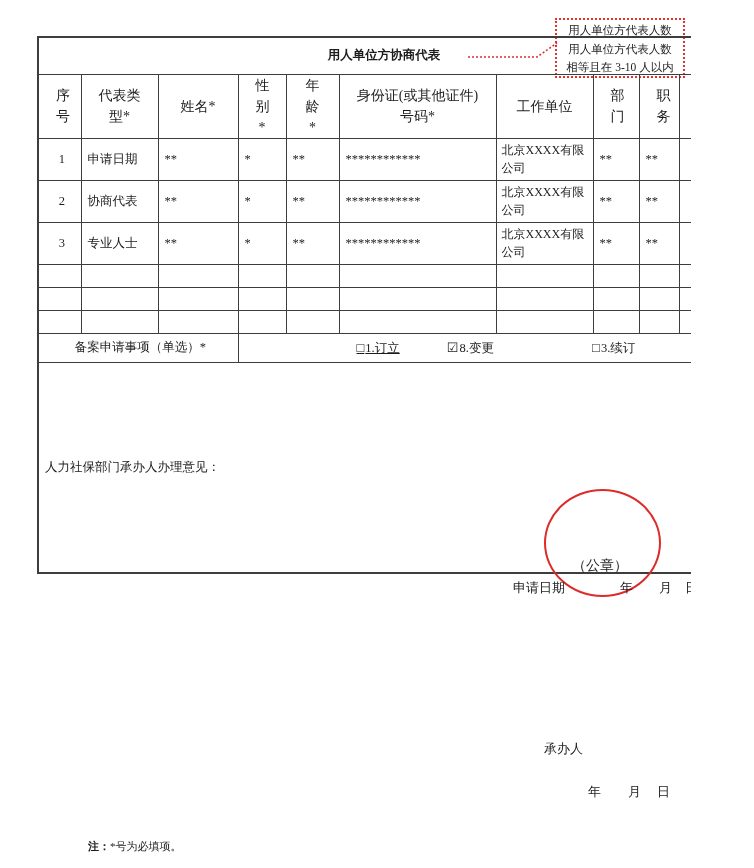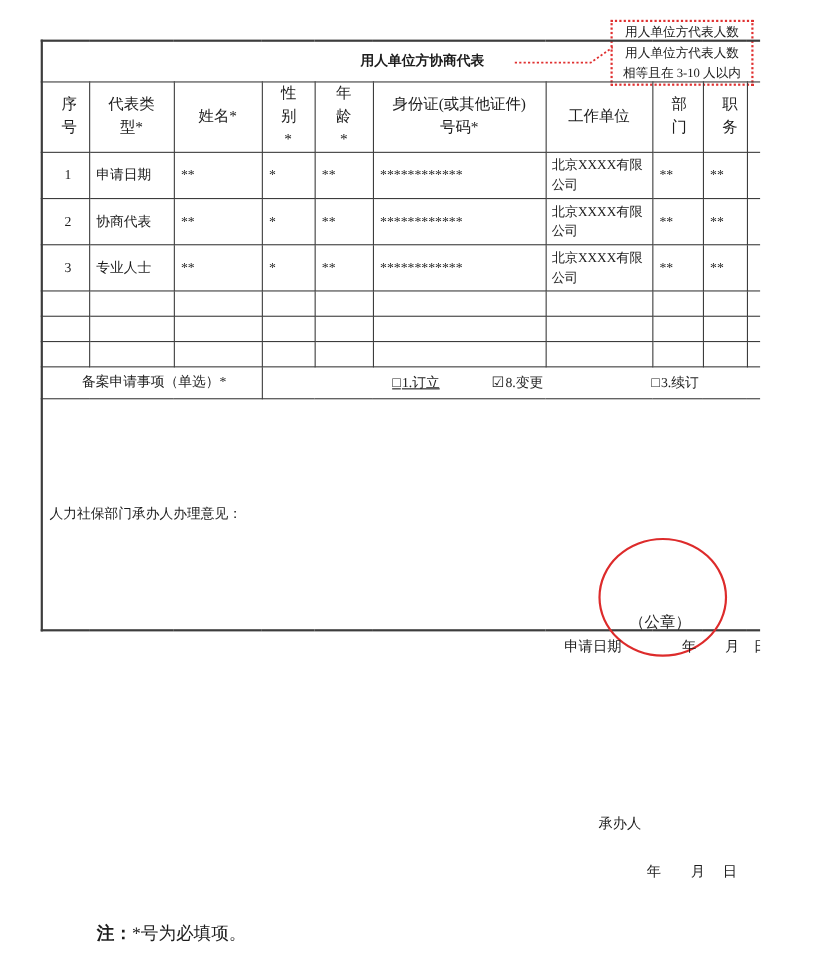--- a/index.html
+++ b/index.html
@@ -43,21 +43,21 @@
     position:absolute; left:544px; top:489px; width:117px; height:108px;
     border:2px solid #dd2b2b; border-radius:50%; box-sizing:border-box;
     background:transparent;
   }
   .seal-text{ position:absolute; left:572px; top:557px; font-size:14px; }
   .dateline{ position:absolute; font-size:13px; }
   .app-date-label{ left:513px; top:579px; }
   .y1{ left:620px; top:579px; } .m1{ left:659px; top:579px; } .d1{ left:685px; top:579px; }
   .handler{ left:544px; top:740px; }
   .y2{ left:588px; top:783px; } .m2{ left:628px; top:783px; } .d2{ left:657px; top:783px; }
-  .footnote{ position:absolute; left:88px; top:839px; font-size:16px; }
+  .footnote{ position:absolute; left:88px; top:839px; font-size:11px; }
   .footnote .pfx{ font-weight:bold; }
 </style>
 </head>
 <body>
 
 <div class="page">
 
   <div class="callout">
     <div>用人单位方代表人数</div>
     <div>用人单位方代表人数</div>

